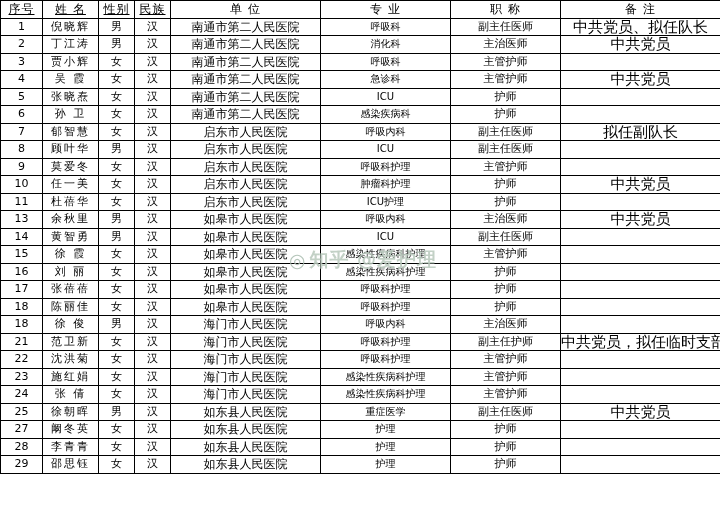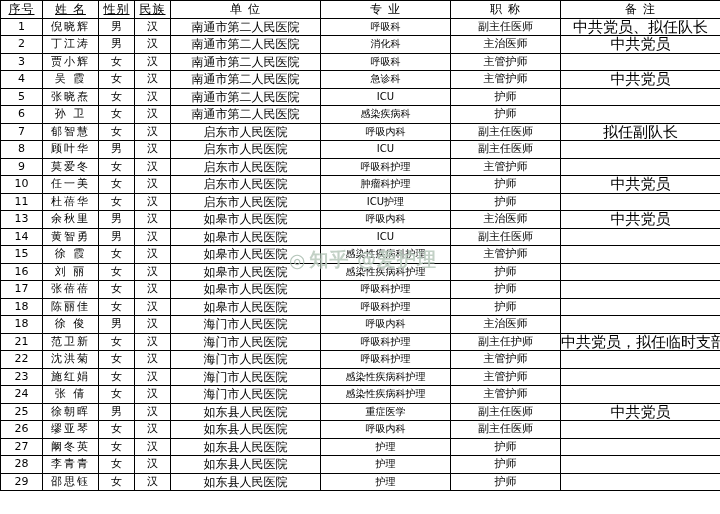--- a/index.html
+++ b/index.html
@@ -346,30 +346,20 @@
           <td class="cell-idx">25</td>
           <td class="cell-name">徐朝晖</td>
           <td class="cell-sex">男</td>
           <td class="cell-eth">汉</td>
           <td class="cell-unit">如东县人民医院</td>
           <td class="cell-major">重症医学</td>
           <td class="cell-title">副主任医师</td>
           <td class="cell-remark">中共党员</td>
         </tr>
         <tr>
-          <td class="cell-idx">26</td>
-          <td class="cell-name">缪亚琴</td>
-          <td class="cell-sex">女</td>
-          <td class="cell-eth">汉</td>
-          <td class="cell-unit">如东县人民医院</td>
-          <td class="cell-major">呼吸内科</td>
-          <td class="cell-title">副主任医师</td>
-          <td class="cell-remark"></td>
-        </tr>
-        <tr>
           <td class="cell-idx">27</td>
           <td class="cell-name">阚冬英</td>
           <td class="cell-sex">女</td>
           <td class="cell-eth">汉</td>
           <td class="cell-unit">如东县人民医院</td>
           <td class="cell-major">护理</td>
           <td class="cell-title">护师</td>
           <td class="cell-remark"></td>
         </tr>
         <tr>

